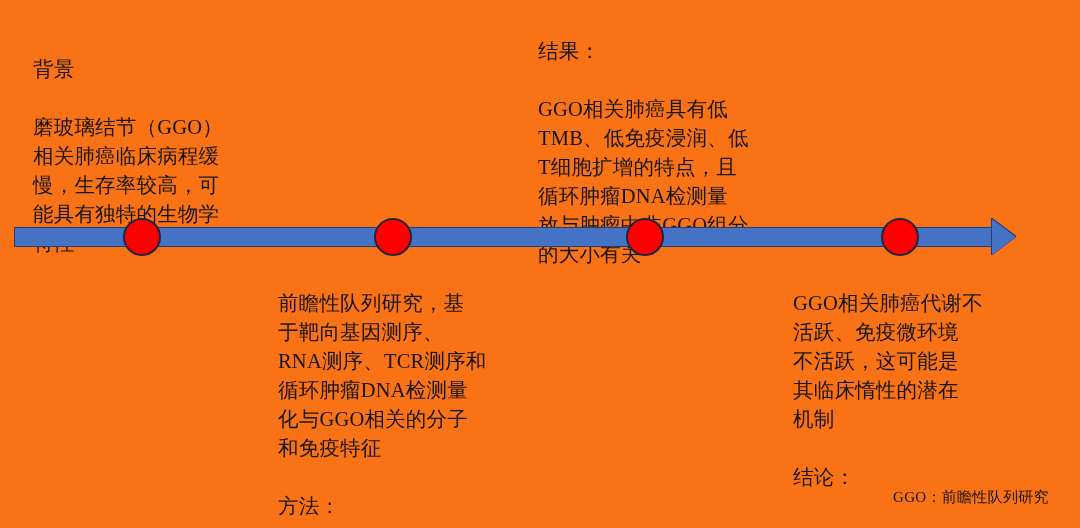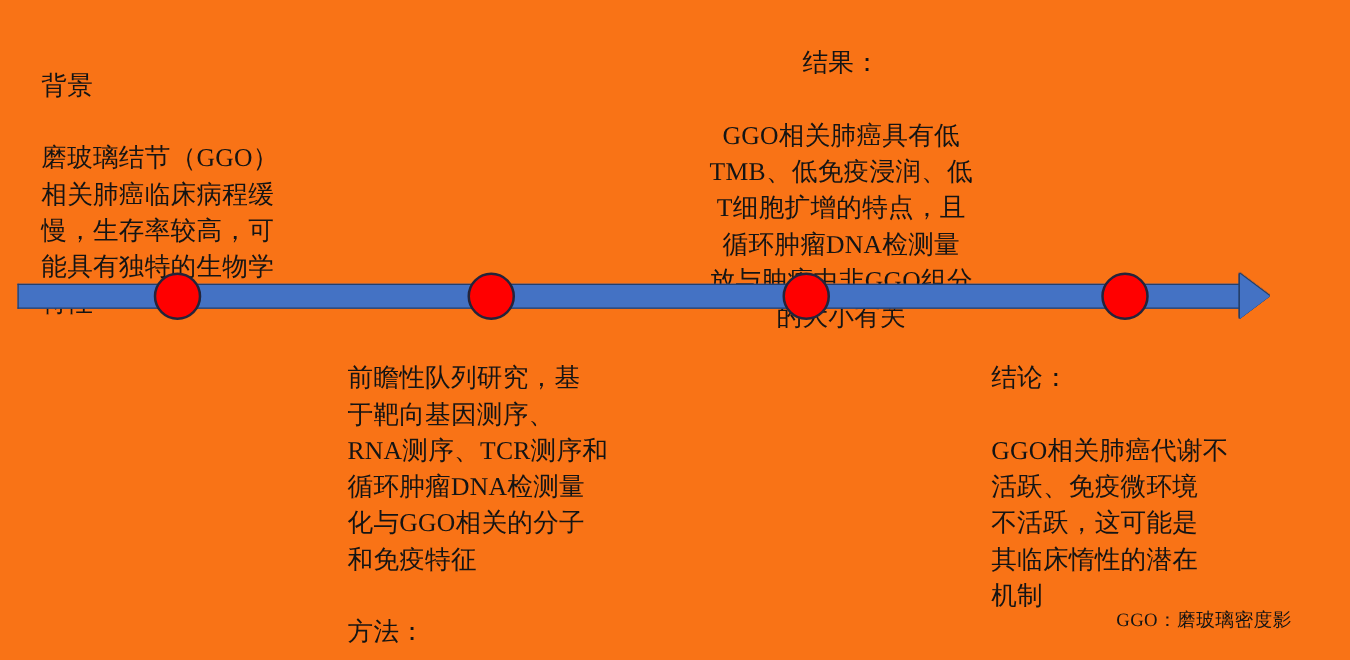--- a/index.html
+++ b/index.html
@@ -96,21 +96,21 @@
 
   <div class="stage-text above" style="left:33px; top:26px; width:250px;">
     <div>背景</div>
     <div>磨玻璃结节（GGO）
 相关肺癌临床病程缓
 慢，生存率较高，可
 能具有独特的生物学
 特性</div>
   </div>
 
-  <div class="stage-text above" style="left:538px; top:8px; width:270px;text-align:center;">
+  <div class="stage-text above" style="left:538px; top:8px; width:270px;">
     <div>结果：</div>
     <div>GGO相关肺癌具有低
 TMB、低免疫浸润、低
 T细胞扩增的特点，且
 循环肿瘤DNA检测量
 放与肿瘤中非GGO组分
 的大小有关</div>
   </div>
 
   <div class="timeline-axis">
@@ -127,23 +127,23 @@
     <div>前瞻性队列研究，基
 于靶向基因测序、
 RNA测序、TCR测序和
 循环肿瘤DNA检测量
 化与GGO相关的分子
 和免疫特征</div>
     <div>方法：</div>
   </div>
 
   <div class="stage-text below" style="left:793px; top:260px; width:250px;">
-    <div>结论：</div>
     <div>GGO相关肺癌代谢不
 活跃、免疫微环境
 不活跃，这可能是
 其临床惰性的潜在
 机制</div>
+    <div>结论：</div>
   </div>
 
-  <div class="footnote">GGO：磨玻璃密度影</div>
+  <div class="footnote">GGO：前瞻性队列研究</div>
 
 </div>
 
 </body></html>

